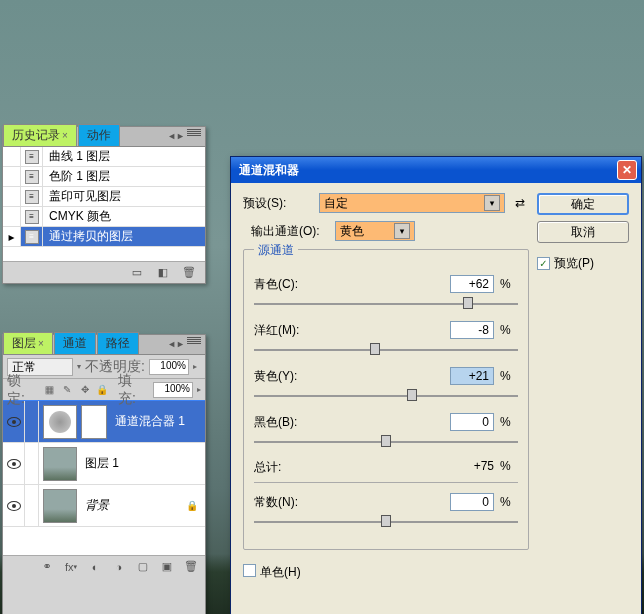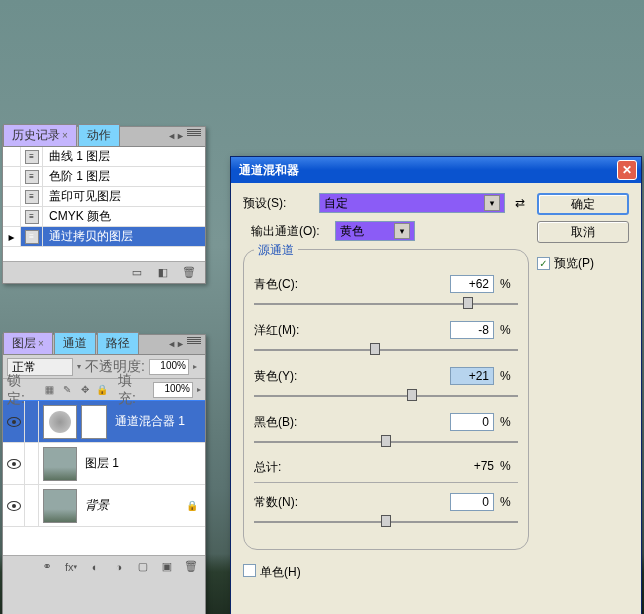--- a/index.html
+++ b/index.html
@@ -3,22 +3,22 @@
 <meta charset="utf-8">
 <style>
 * { box-sizing: border-box; margin: 0; padding: 0; font-family: "Microsoft YaHei", "SimSun", sans-serif; font-size: 12px; }
 body { width: 644px; height: 614px; background: linear-gradient(to bottom, #6e8f8d 0%, #7a9694 40%, #5a7270 80%, #3d5048 100%); position: relative; overflow: hidden; }
 .foliage { position: absolute; bottom: 0; left: 0; right: 0; height: 60px; background: linear-gradient(to bottom, transparent 0%, #2a3d2e 30%, #1f2e22 100%); }
 
 
 .panel { position: absolute; background: #d4d4d4; border: 1px solid #888; box-shadow: 2px 2px 4px rgba(0,0,0,.3); }
 .history-panel { left: 2px; top: 126px; width: 204px; height: 158px; }
 .tabs { display: flex; background: #bcbcbc; border-bottom: 1px solid #888; height: 20px; align-items: flex-end; position: relative; }
-.tab { padding: 2px 8px; background: #c4b5fd; border: 1px solid #888; border-bottom: none; margin-right: 1px; color: #333; }
-.tab.inactive { background: #7dd3fc; }
+.tab { padding: 2px 8px; background: #bef264; border: 1px solid #888; border-bottom: none; margin-right: 1px; color: #333; }
+.tab.inactive { background: #0ea5e9; }
 .tab-close { font-size: 10px; margin-left: 2px; color: #666; }
 .panel-menu { position: absolute; right: 4px; top: 2px; width: 14px; height: 14px; }
 .menu-lines { display: flex; flex-direction: column; gap: 1px; }
 .menu-lines span { display: block; height: 1px; background: #555; }
 .panel-close-toggle { position: absolute; right: 20px; top: 4px; font-size: 9px; color: #555; }
 .panel-body { background: #fff; height: 114px; overflow: hidden; }
 .hist-row { display: flex; align-items: center; height: 20px; border-bottom: 1px solid #ddd; }
 .hist-mark { width: 18px; height: 100%; border-right: 1px solid #ddd; display: flex; align-items: center; justify-content: center; }
 .hist-icon-slot { width: 22px; height: 100%; display: flex; align-items: center; justify-content: center; border-right: 1px solid #ddd; }
 .hist-icon { width: 14px; height: 14px; background: #ddd; border: 1px solid #888; display: flex; align-items: center; justify-content: center; font-size: 8px; }
@@ -54,30 +54,30 @@
 
 .dialog { position: absolute; left: 230px; top: 156px; width: 412px; height: 543px; background: #ece9d8; border: 1px solid #0a246a; box-shadow: 3px 3px 8px rgba(0,0,0,.4); }
 .titlebar { height: 26px; background: linear-gradient(to bottom, #3a80e8 0%, #0a53cf 50%, #0a53cf 100%); color: #fff; display: flex; align-items: center; padding: 0 4px 0 8px; font-weight: bold; font-size: 13px; }
 .titlebar-spacer { flex: 1; }
 .title-close { width: 20px; height: 20px; background: #e25e4a; border: 1px solid #fff; border-radius: 3px; color: #fff; display: flex; align-items: center; justify-content: center; font-weight: bold; font-size: 12px; }
 .dialog-body { padding: 10px 12px; display: flex; gap: 8px; }
 .dialog-left { flex: 1; }
 .dialog-right { width: 92px; display: flex; flex-direction: column; gap: 6px; }
 .form-row { display: flex; align-items: center; margin-bottom: 8px; gap: 6px; }
 .form-label { width: 70px; text-align: left; }
-.combo { height: 20px; border: 1px solid #7f9db9; background: #8b5cf6; padding: 0 4px; display: flex; align-items: center; justify-content: space-between; }
+.combo { height: 20px; border: 1px solid #7f9db9; background: #fdba74; padding: 0 4px; display: flex; align-items: center; justify-content: space-between; }
 .combo.wide { flex: 1; }
 .combo.narrow { width: 80px; }
 .combo-arrow { width: 16px; height: 16px; background: #d4d0c8; border: 1px solid #888; display: flex; align-items: center; justify-content: center; font-size: 9px; }
 .icon-btn { width: 18px; height: 18px; display: flex; align-items: center; justify-content: center; }
 .btn { height: 22px; border: 1px solid #888; background: #ece9d8; border-radius: 3px; display: flex; align-items: center; justify-content: center; box-shadow: inset 1px 1px 0 #fff; }
 .btn.default { border: 2px solid #4a8ae4; }
 .preview-row { display: flex; align-items: center; gap: 4px; margin-top: 6px; }
 .checkbox { width: 13px; height: 13px; border: 1px solid #7f9db9; background: #fff; display: flex; align-items: center; justify-content: center; font-size: 10px; color: #2a7a2a; }
-.fieldset { border: 1px solid #aaa; border-radius: 14px; padding: 8px 10px 10px; margin-top: 4px; }
+.fieldset { border: 1px solid #aaa; border-radius: 2px; padding: 8px 10px 10px; margin-top: 4px; }
 .fieldset-title { position: relative; top: -16px; left: 0; background: #ece9d8; display: inline-block; padding: 0 4px; color: #2255bb; }
 .channel-row { display: flex; align-items: center; margin-bottom: 2px; }
 .ch-label { width: 58px; }
 .ch-input { width: 44px; height: 18px; border: 1px solid #7f9db9; background: #fff; text-align: right; padding-right: 4px; margin-left: auto; margin-right: 6px; }
 .ch-input.hl { background: #b7d4ee; }
 .ch-pct { width: 18px; }
 .slider { height: 16px; margin-bottom: 10px; position: relative; }
 .slider-track { position: absolute; top: 8px; left: 0; right: 0; height: 2px; background: #999; }
 .slider-thumb { position: absolute; top: 2px; width: 10px; height: 12px; background: #d0d0d0; border: 1px solid #555; transform: translateX(-5px); }
 .total-row { display: flex; margin: 6px 0 2px; }

